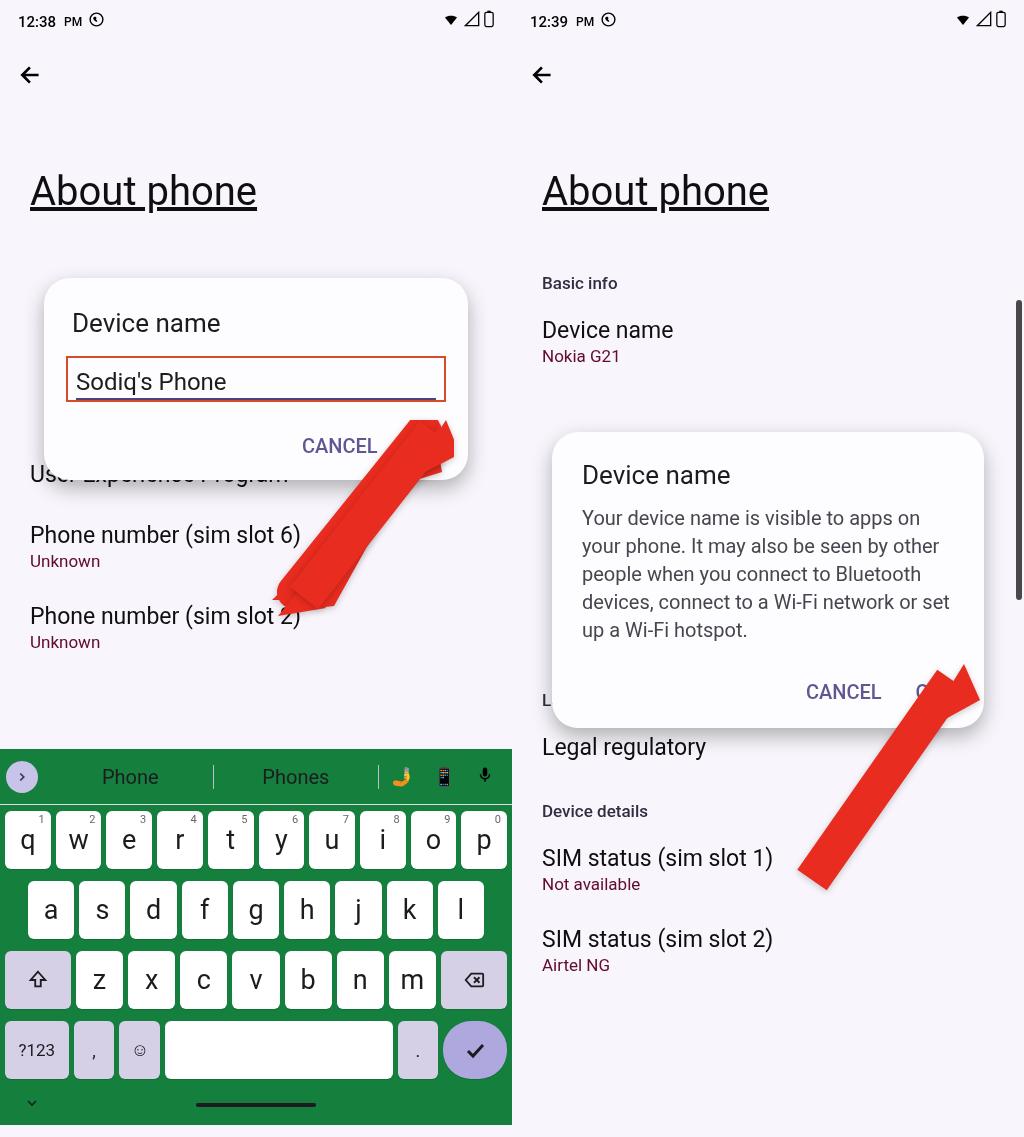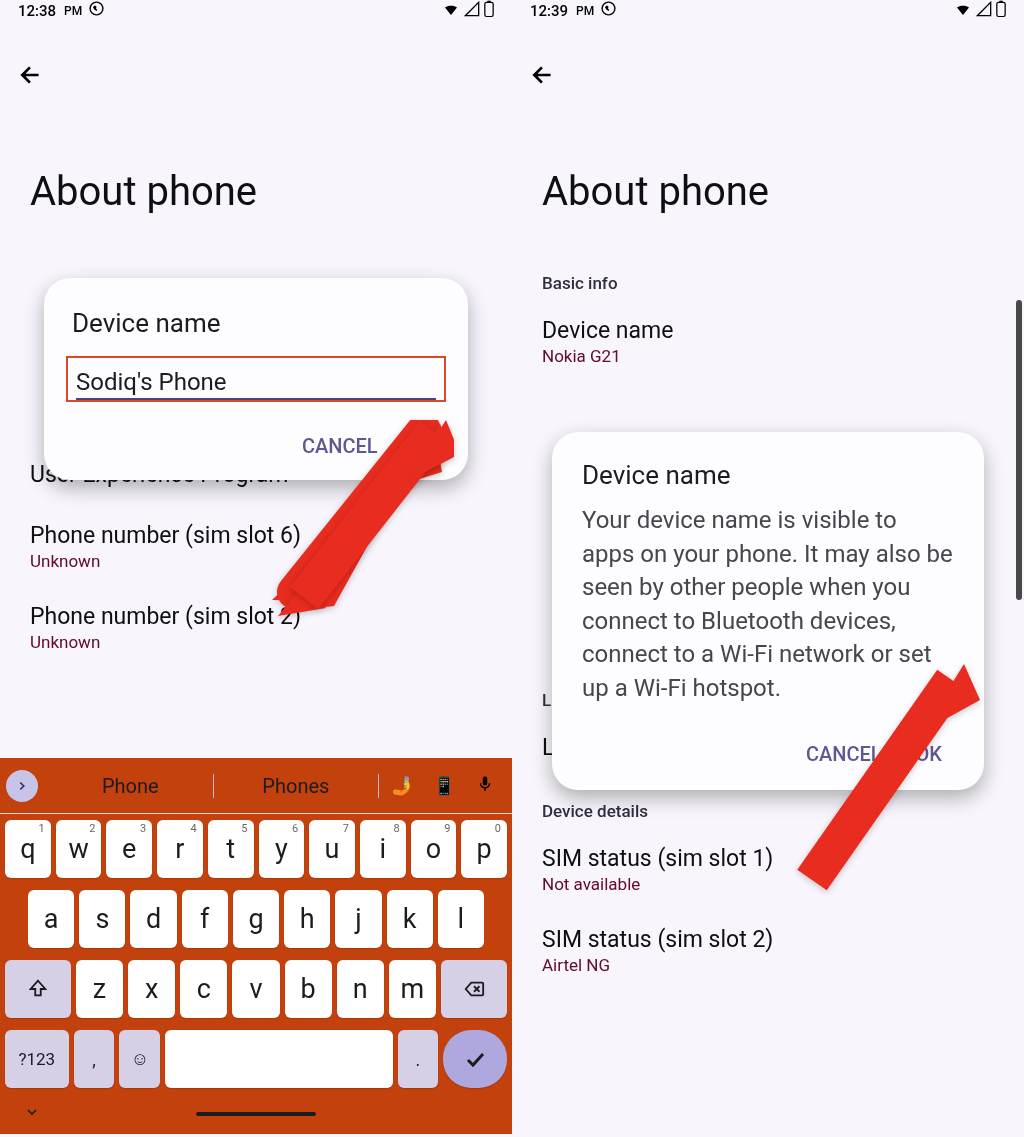--- a/index.html
+++ b/index.html
@@ -1,58 +1,58 @@
 <!DOCTYPE html>
 <html><head>
 <meta charset="utf-8">
 <style>
 * { margin: 0; padding: 0; box-sizing: border-box; font-family: Roboto, -apple-system, sans-serif; }
 body { width: 1024px; height: 1137px; display: flex; background: #000; }
 .screen { width: 512px; height: 1137px; position: relative; background: #f8f6fc; overflow: hidden; }
 .dimmed { filter: brightness(0.52); }
 .screen-bg { width: 100%; height: 100%; position: absolute; top: 0; left: 0; }
 
-.status-bar { height: 32px; display: flex; justify-content: space-between; align-items: flex-start; padding: 0 18px; font-size: 15px; font-weight: 500; color: #000; }
+.status-bar { height: 32px; display: flex; justify-content: space-between; align-items: flex-end; padding: 0 18px; font-size: 15px; font-weight: 500; color: #000; }
 .status-left { display: flex; align-items: center; gap: 6px; }
 .status-right { display: flex; align-items: center; gap: 4px; }
 .pm { font-size: 12px; margin-left: 2px; }
 
 .back-btn { display: flex; align-items: center; padding: 30px 18px 10px; }
 .back-btn svg { width: 26px; height: 26px; }
 
-.page-title { font-size: 40px; font-weight: 400; padding: 70px 30px 50px; color: #1c1b1f; }
+.page-title { font-size: 40px; font-weight: 400; padding: 70px 30px 50px; color: #1c1b1f; text-decoration: underline; }
 
 .section-header { font-size: 17px; font-weight: 500; padding: 8px 30px; color: #5e5a7a; }
 
 .item { padding: 16px 30px; }
 .item-title { font-size: 23px; color: #1c1b1f; margin-bottom: 2px; }
 .item-sub { font-size: 17px; color: #be185d; }
 
 .scrollbar { position: absolute; right: 2px; top: 300px; width: 6px; height: 300px; background: #8a8a8a; border-radius: 3px; }
 
 .dialog { position: absolute; background: #fdfcfe; border-radius: 26px; box-shadow: 0 8px 20px rgba(0,0,0,0.3); z-index: 10; }
 .dialog-left { left: 44px; top: 278px; width: 424px; padding: 30px 18px 16px; }
 .dialog-right { left: 40px; top: 432px; width: 432px; padding: 28px 30px 18px; }
 
 .dialog-title { font-size: 26px; font-weight: 400; color: #1c1b1f; margin-bottom: 18px; padding: 0 10px; }
 .dialog-right .dialog-title { padding: 0; margin-bottom: 14px; }
 
 .input-wrap { border: 2px solid #d94a2a; padding: 6px 8px 0; margin: 0 4px; }
 .input-field { font-size: 24px; color: #1c1b1f; border: none; border-bottom: 2px solid #494383; width: 100%; padding: 4px 0 2px; background: transparent; outline: none; }
 .input-field::selection { background: transparent; }
 
-.dialog-body { font-size: 24px; line-height: 1.4; color: #49454f; }
+.dialog-body { font-size: 20px; line-height: 1.4; color: #49454f; }
 
 .dialog-actions { display: flex; justify-content: flex-end; gap: 34px; margin-top: 26px; padding-right: 12px; }
 .dialog-btn { border: none; background: none; color: #5e5792; font-size: 20px; font-weight: 500; cursor: pointer; padding: 6px 0; }
 
 .arrow { position: absolute; z-index: 20; }
 .arrow svg { filter: drop-shadow(0 2px 3px rgba(0,0,0,0.2)); }
 
-.keyboard { position: absolute; bottom: 3px; left: 0; width: 100%; background: #c2410c; z-index: 5; }
+.keyboard { position: absolute; bottom: 12px; left: 0; width: 100%; background: #15803d; z-index: 5; }
 .suggest-bar { display: flex; align-items: center; height: 56px; padding: 0 6px; border-bottom: 1px solid #ddd; }
 .suggest-chev { width: 32px; height: 32px; background: #c8c3e8; border-radius: 50%; display: flex; align-items: center; justify-content: center; margin-right: 10px; }
 .suggest { flex: 1; text-align: center; font-size: 20px; color: #1c1b1f; padding: 0 8px; }
 .suggest.sep { border-right: 1px solid #c0bdc8; }
 .suggest-icons { display: flex; gap: 20px; padding: 0 12px; align-items: center; font-size: 18px; }
 
 .kb-row { display: flex; justify-content: center; gap: 5px; padding: 6px 5px; }
 .key { background: #fff; border-radius: 6px; height: 58px; flex: 1; display: flex; align-items: center; justify-content: center; font-size: 27px; color: #1c1b1f; position: relative; box-shadow: 0 1px 1px rgba(0,0,0,0.15); }
 .key .sup { position: absolute; top: 2px; right: 6px; font-size: 11px; color: #666; }
 .key.fn { background: #d5d0e6; font-size: 18px; }

